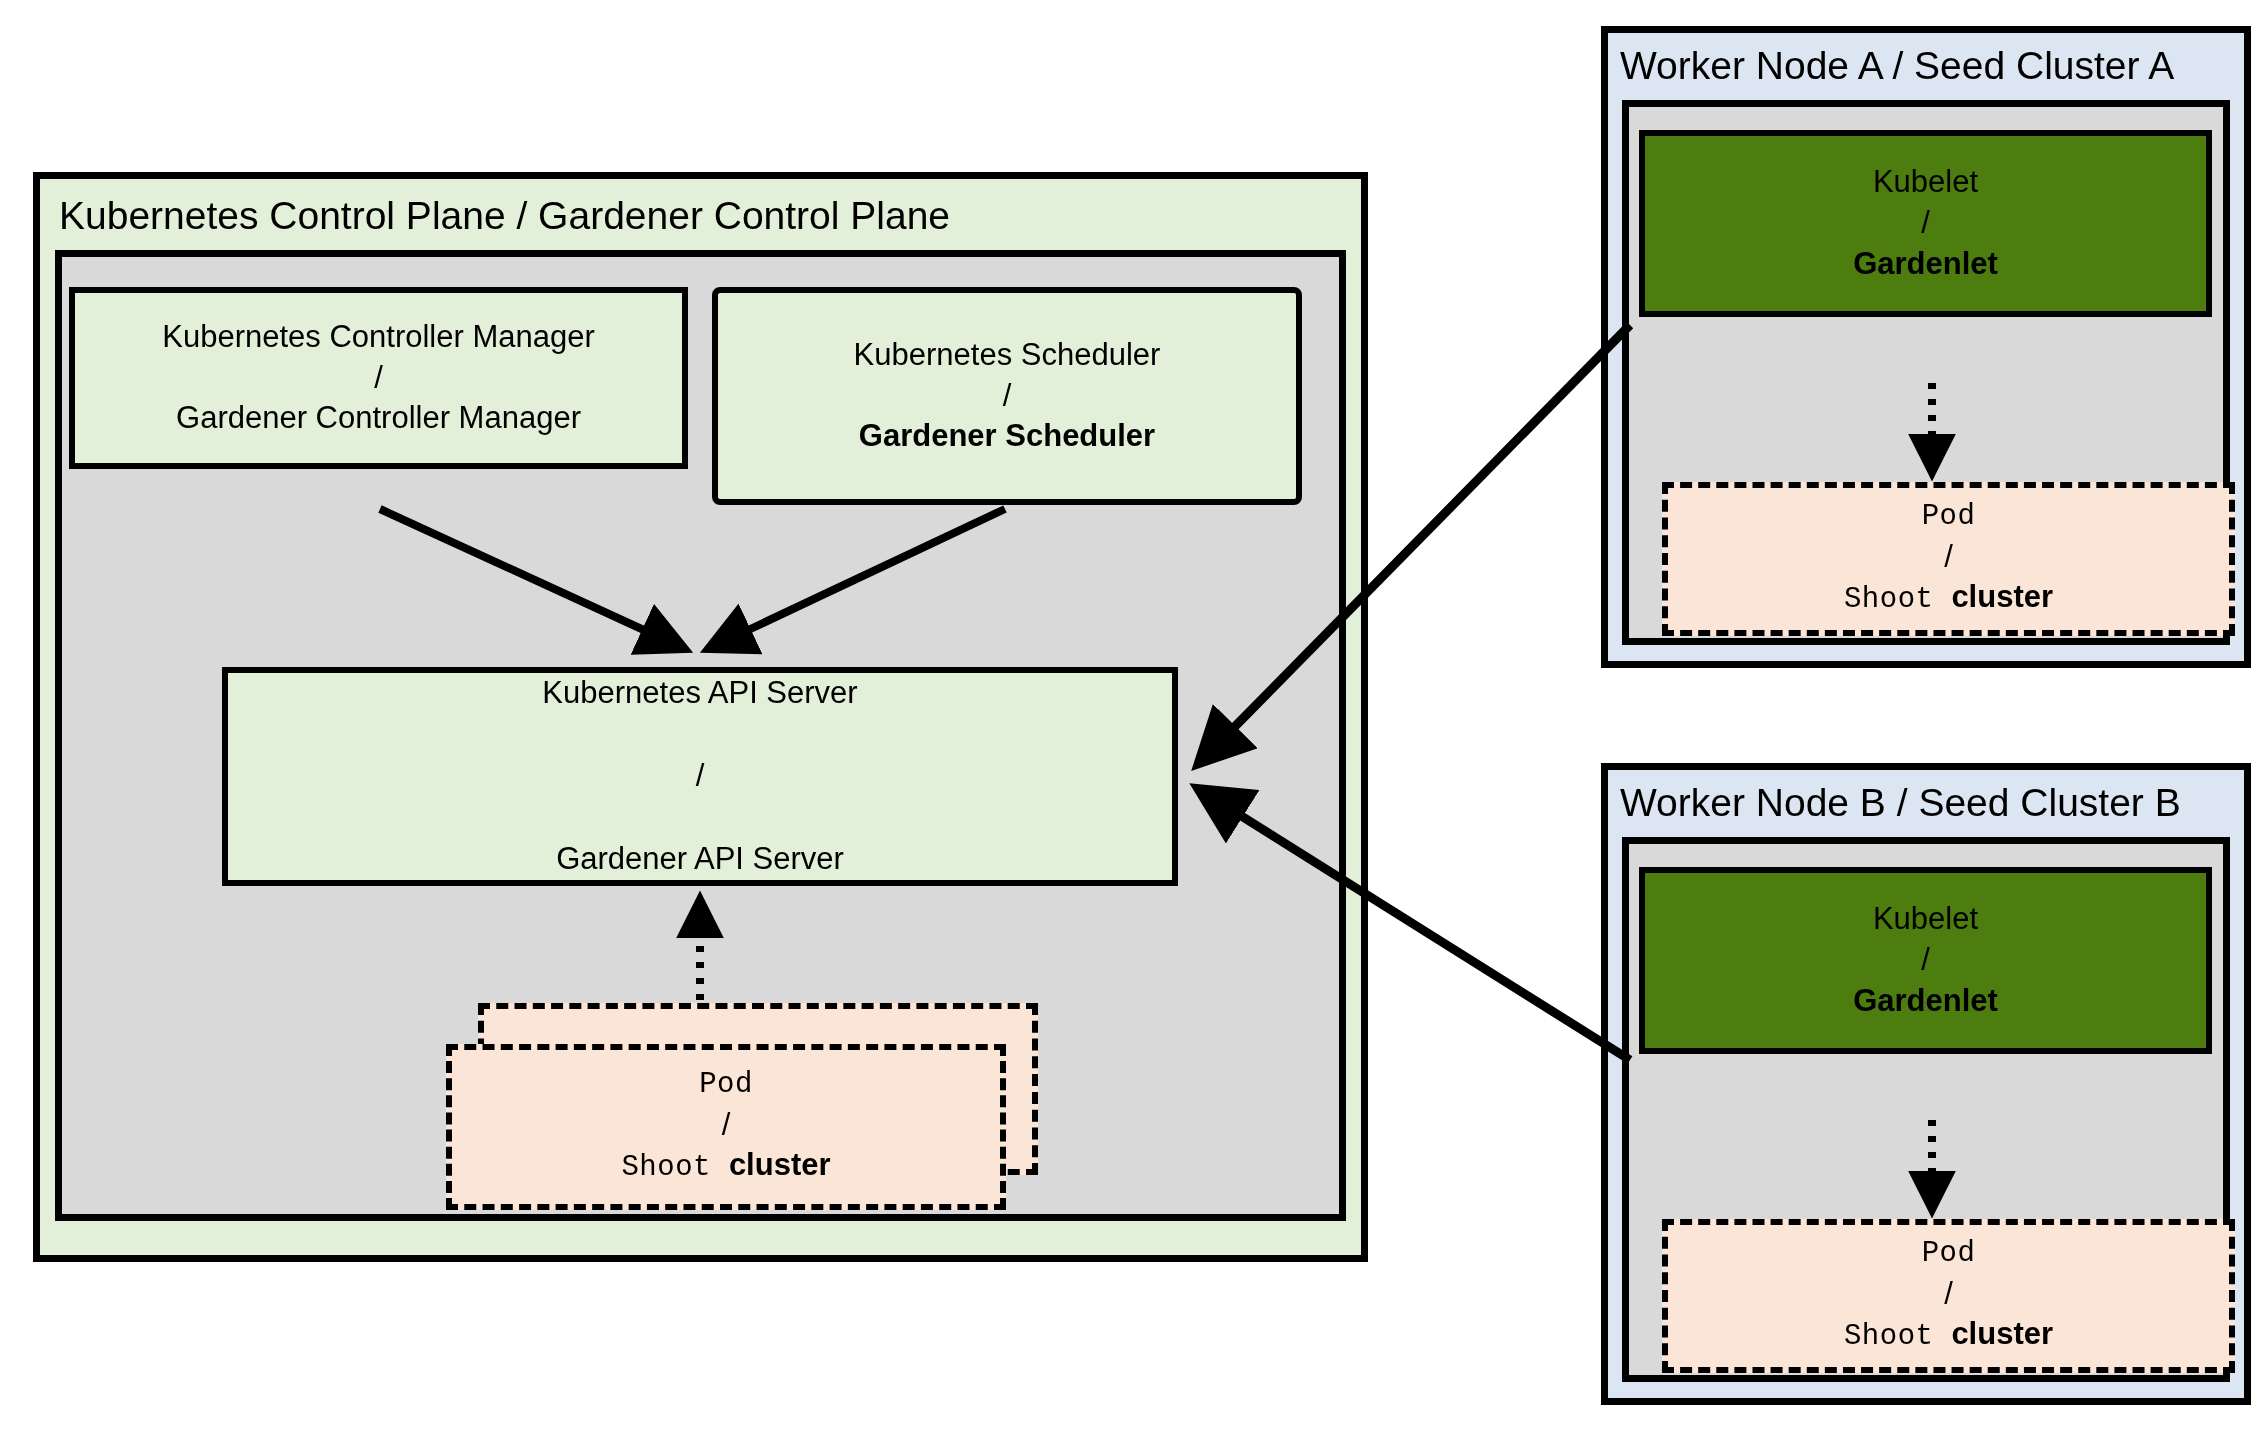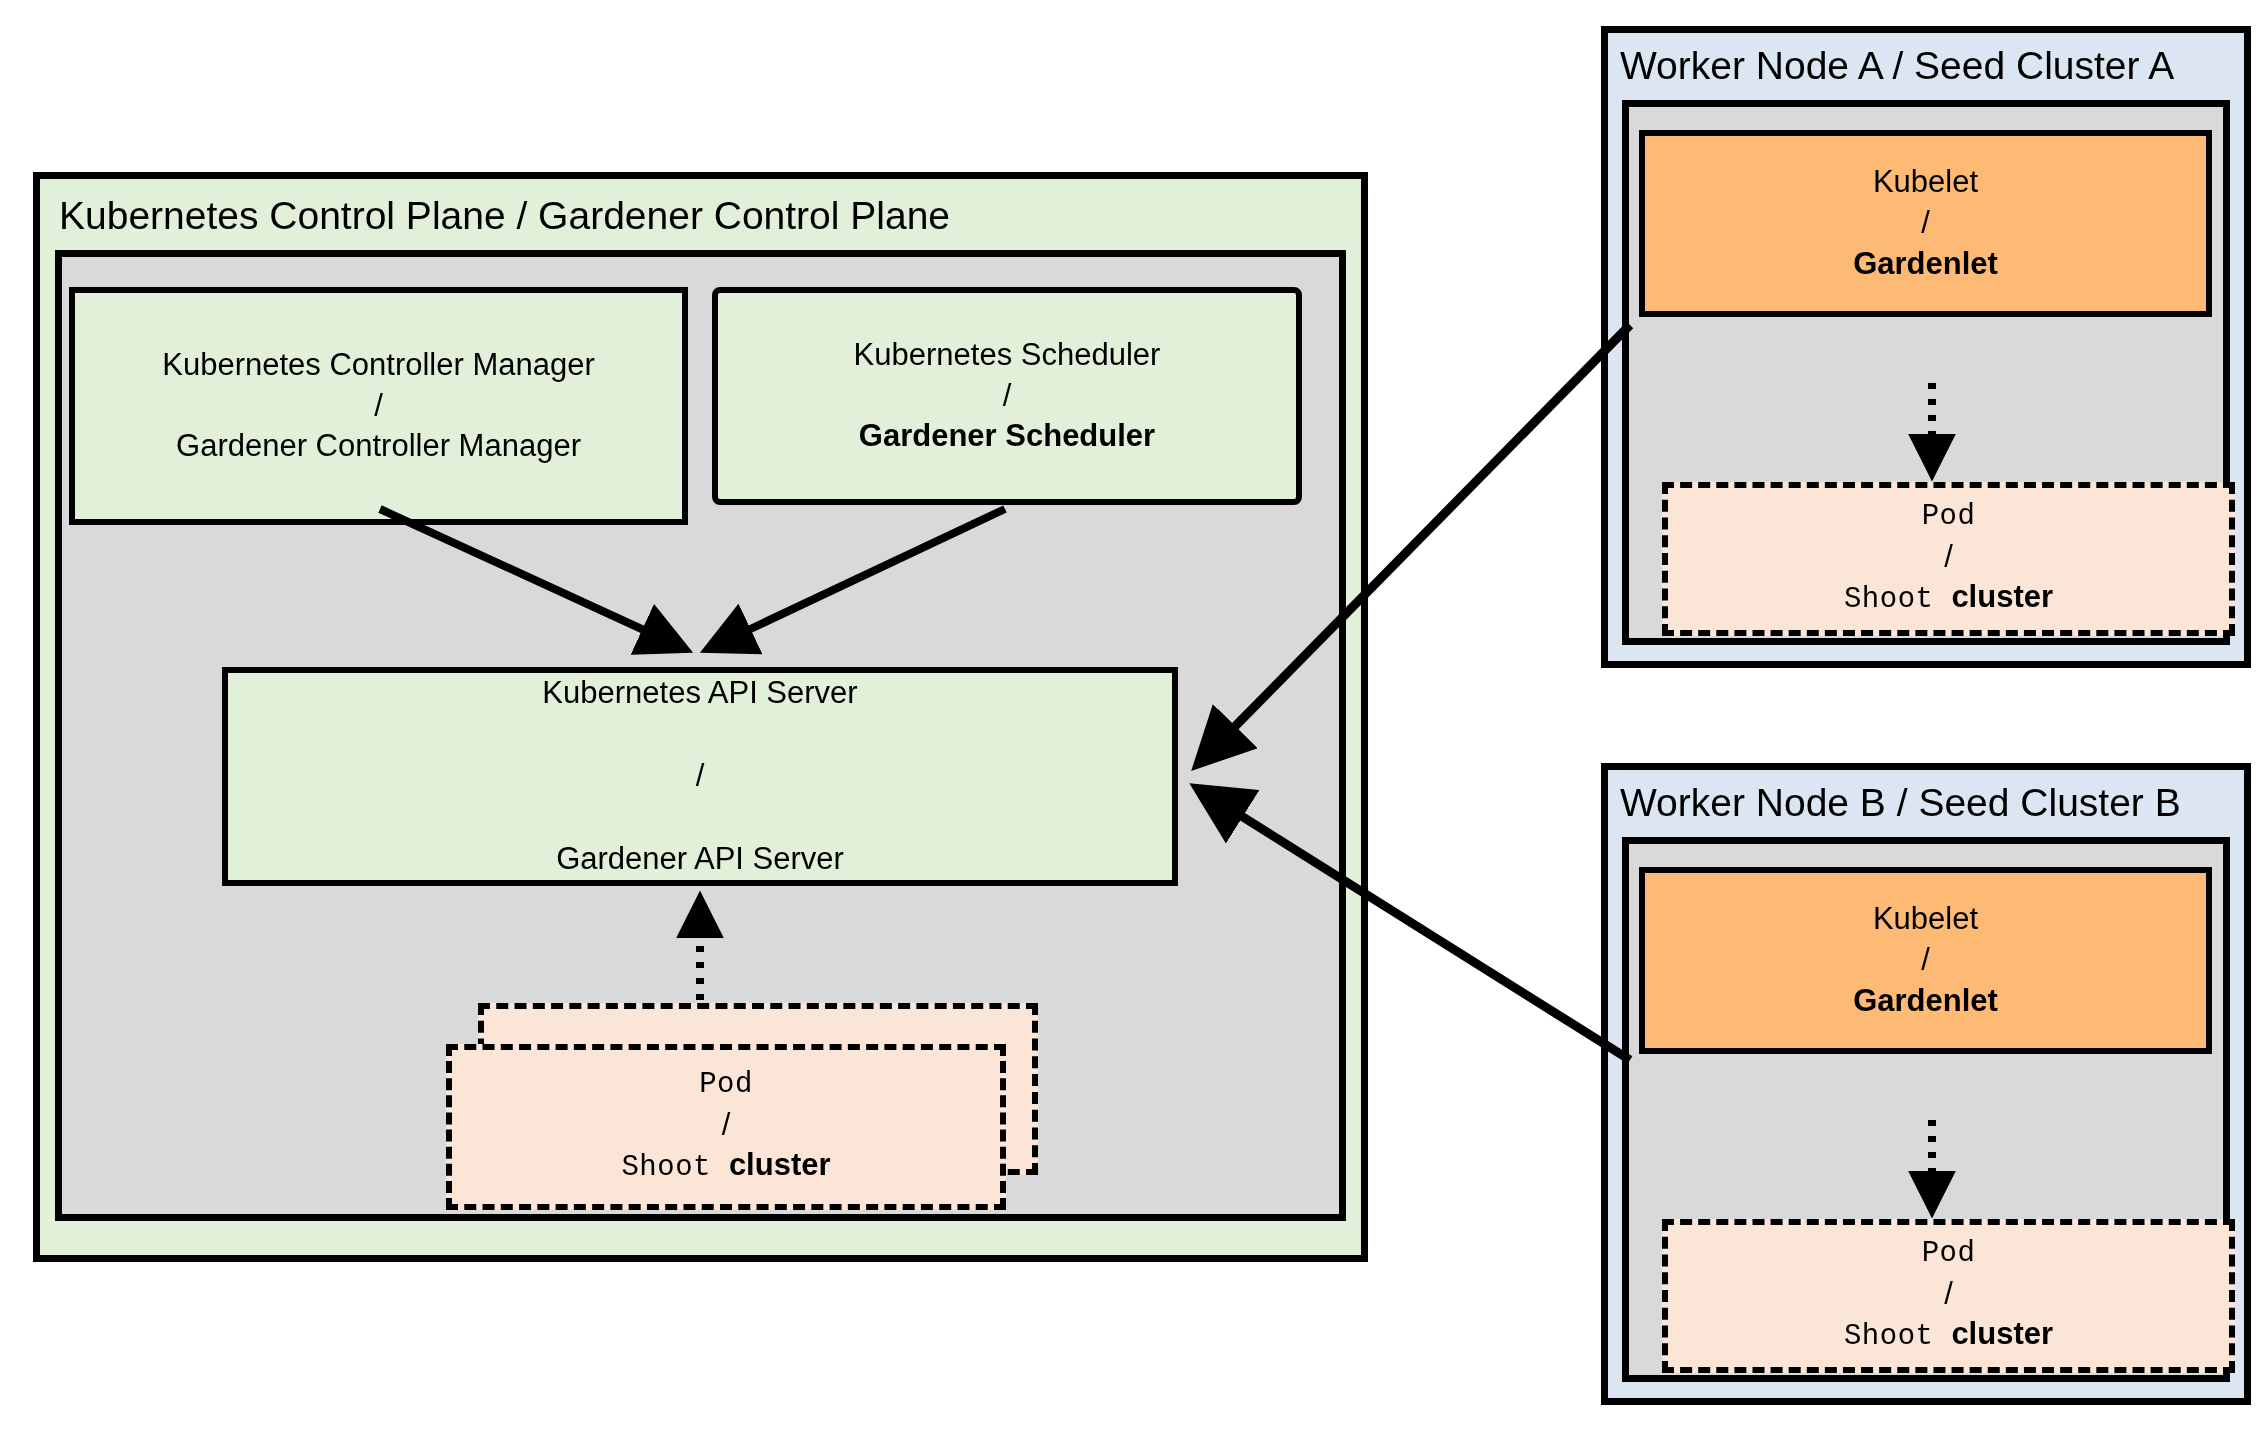--- a/index.html
+++ b/index.html
@@ -42,21 +42,21 @@
 
   
   .green-node {
     background: #e2efd9;
     border: 6px solid #000000;
     align-items: center;
     justify-content: center;
     text-align: center;
   }
   .orange-node {
-    background: #fdba74;
+    background: #4d7c0f;
     border: 6px solid #000000;
     align-items: center;
     justify-content: center;
     text-align: center;
   }
   .pod-node {
     background: #fbe5d6;
     border: 6px dashed #000000;
     align-items: center;
     justify-content: center;
@@ -114,21 +114,21 @@
 <div id="canvas">
 
   <div class="box green-outer" style="left:33px; top:172px; width:1335px; height:1090px;">
   </div>
 
   <div class="panel-title" style="left:52px; top:196px;margin-left:7px;">Kubernetes Control Plane / Gardener Control Plane</div>
 
   <div class="box gray-inner" style="left:55px; top:250px; width:1291px; height:971px;">
   </div>
 
-  <div class="box green-node" style="left:69px; top:287px; width:619px; height:238px;">
+  <div class="box green-node" style="left:69px; top:287px; width:619px; height:182px;">
     <div class="node-line">Kubernetes Controller Manager</div>
     <div class="slash">/</div>
     <div class="node-line">Gardener Controller Manager</div>
   </div>
 
   <div class="box green-node" style="left:712px; top:287px; width:590px; height:218px;border-radius:8px;">
     <div class="node-line">Kubernetes Scheduler</div>
     <div class="slash">/</div>
     <div class="node-line bold">Gardener Scheduler</div>
   </div>

